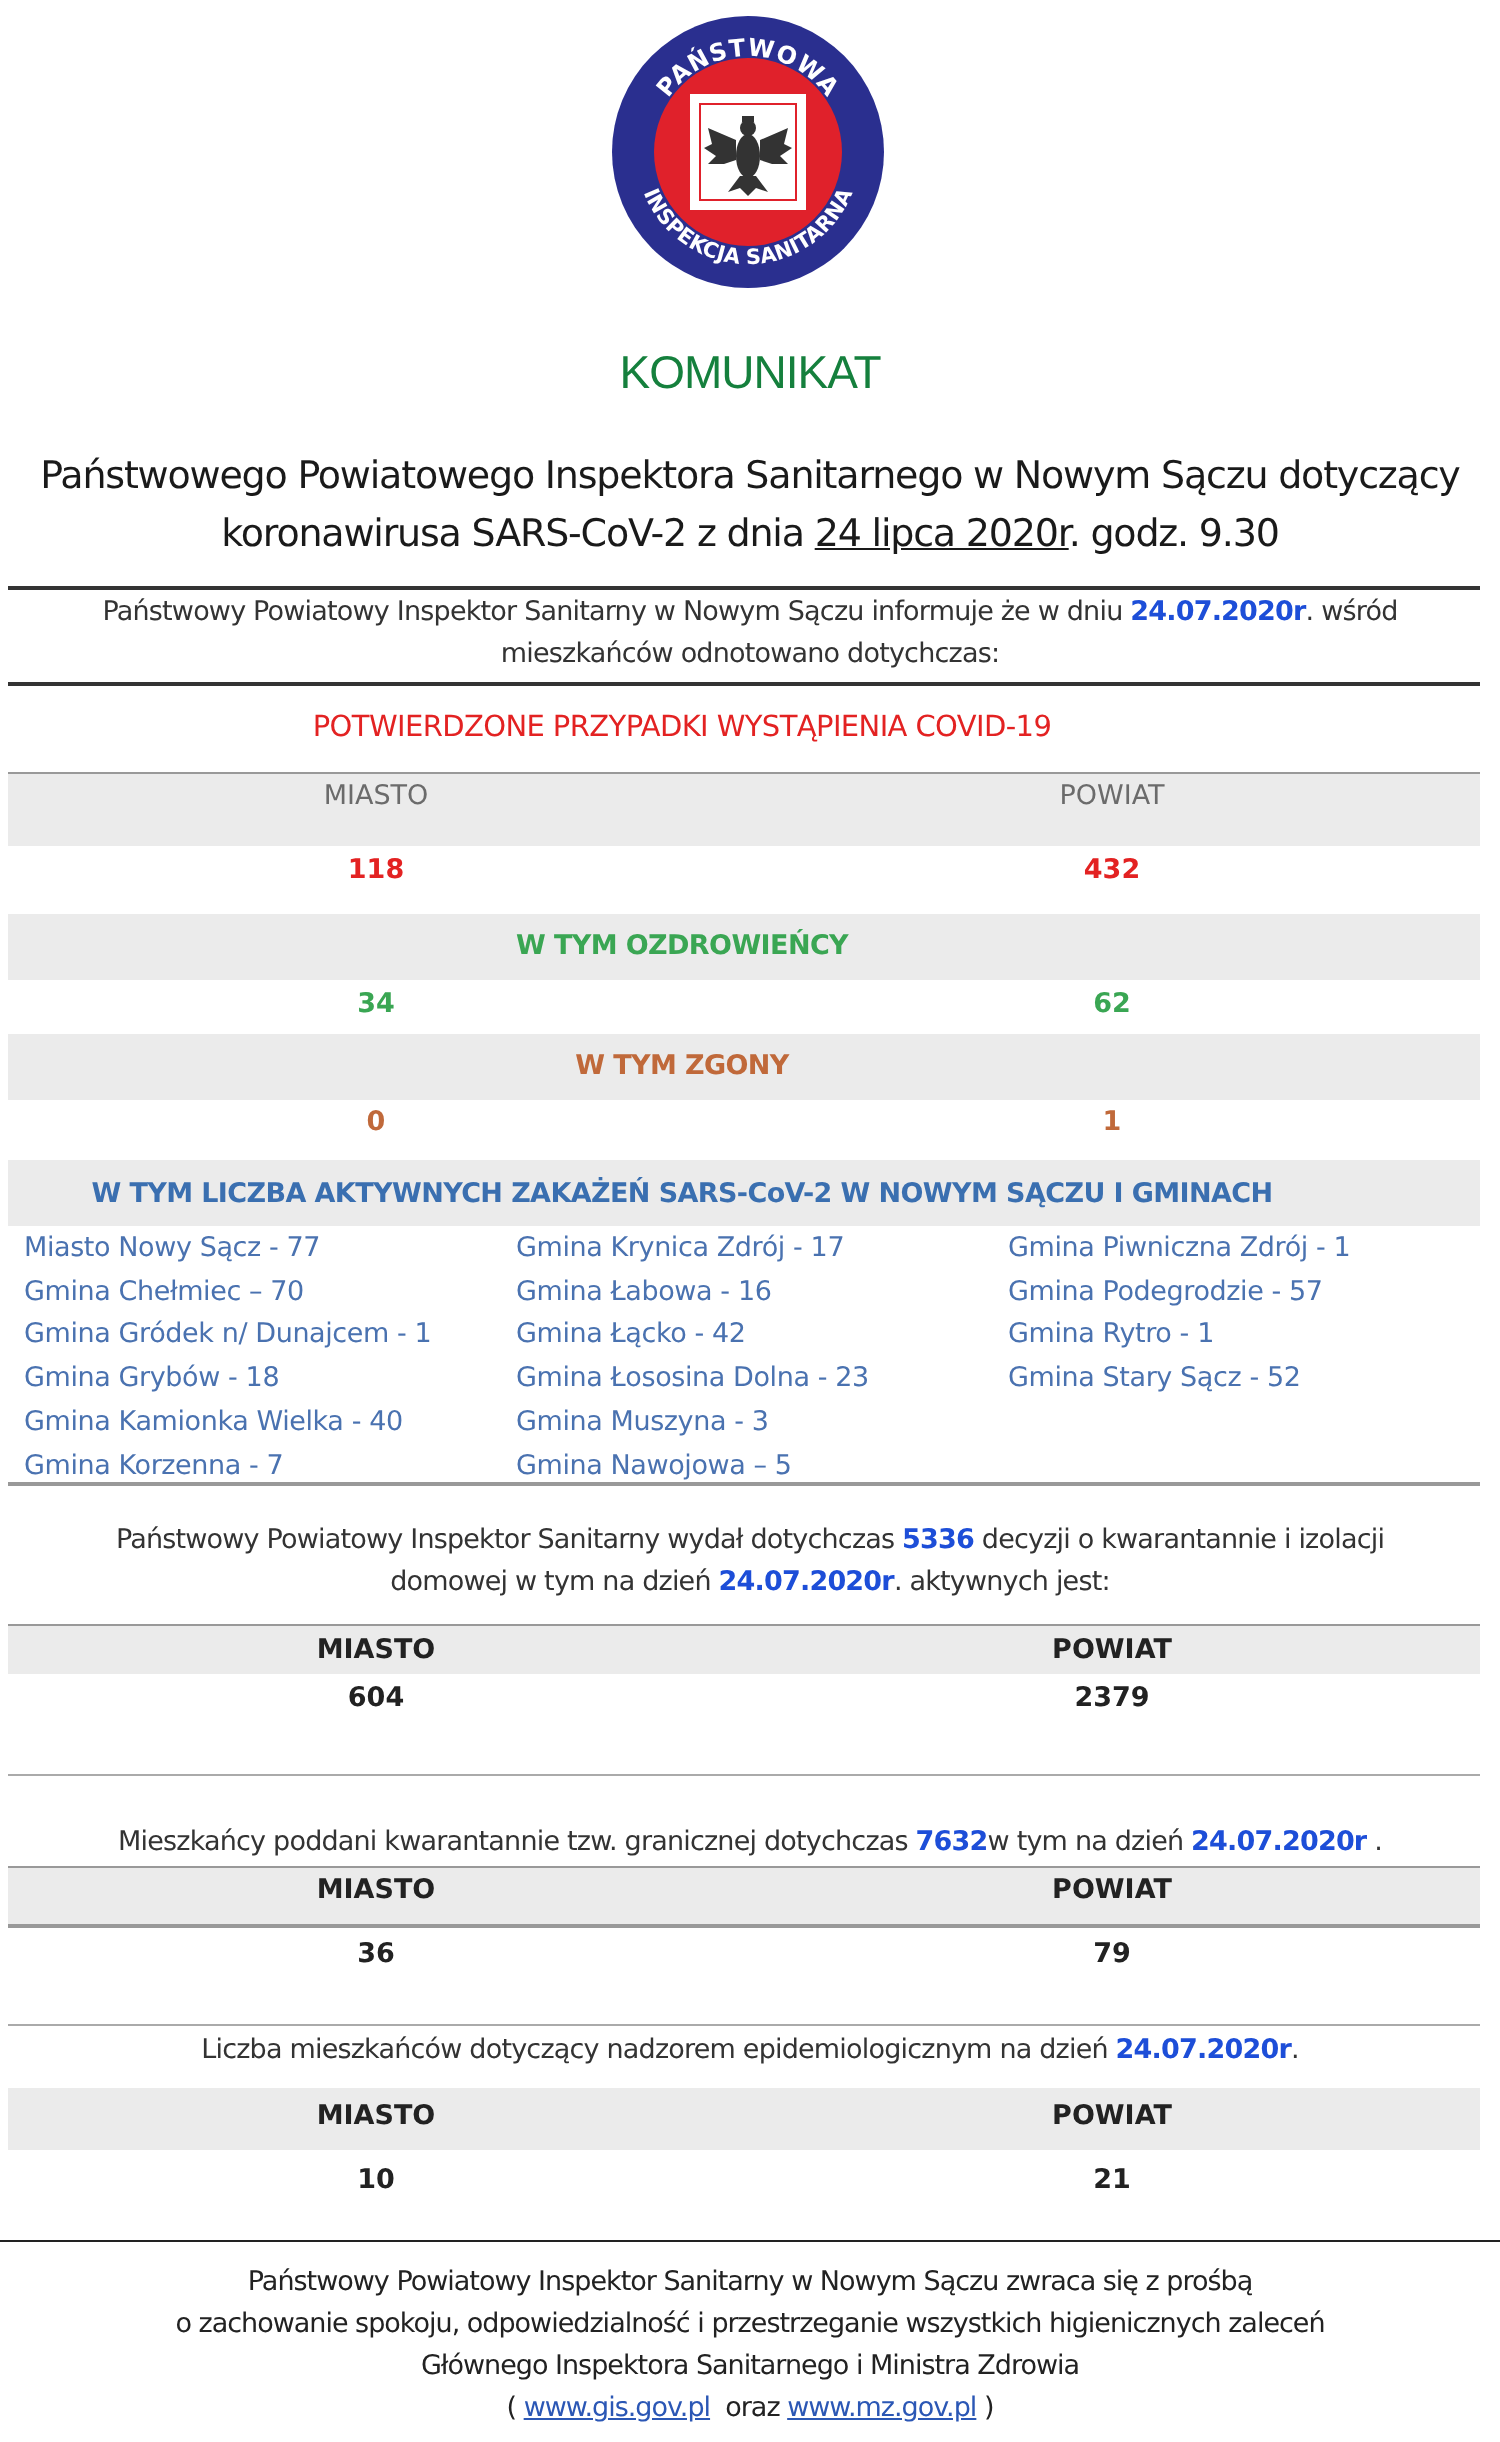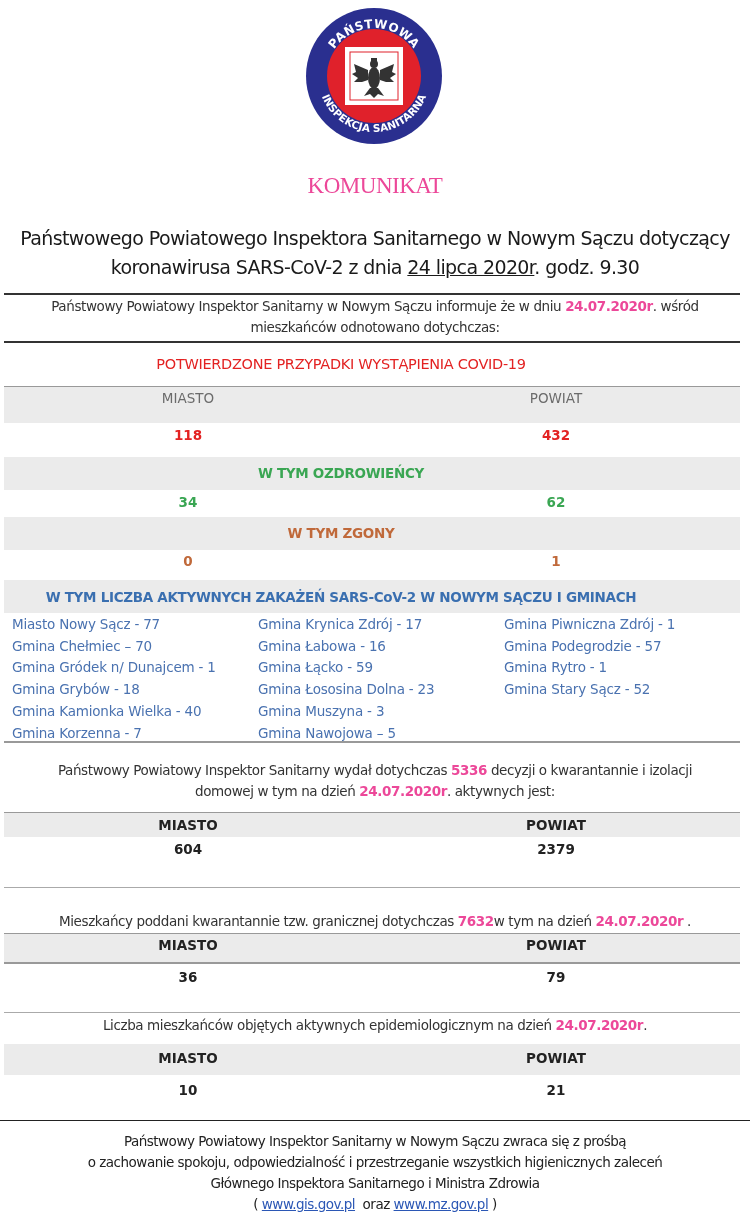--- a/index.html
+++ b/index.html
@@ -4,32 +4,32 @@
   <style>
     html, body { margin: 0; padding: 0; background: #ffffff; }
     body { width: 750px; height: 1221px; position: relative; overflow: hidden;
       font-family: "DejaVu Sans", sans-serif; color: #222; }
     .abs { position: absolute; }
     .center { text-align: center; }
 
     
     #logo { left: 304px; top: 6px; width: 140px; height: 140px; }
 
-    .title { left: 0; width: 750px; top: 173px; font-size: 23px; color: #ec4899;
-      font-family: Liberation Serif, serif; letter-spacing: -0.5px; }
+    .title { left: 0; width: 750px; top: 173px; font-size: 23px; color: #15803d;
+      font-family: Liberation Sans, sans-serif; letter-spacing: -0.5px; }
     .subtitle { left: 0; width: 750px; top: 224px; font-size: 19px; line-height: 29px;
       color: #1a1a1a; letter-spacing: -0.6px; }
     .subtitle u { text-decoration: underline; }
 
     .rule { left: 4px; width: 736px; height: 2px; background: #333; }
     .rule.gray { background: #999; height: 2px; }
     .rule.thin { height: 1px; background: #aaa; }
 
     .intro { left: 0; width: 750px; font-size: 13.5px; line-height: 21px; color: #333; letter-spacing: -0.4px; }
-    .intro b { color: #ec4899; }
+    .intro b { color: #1d4ed8; }
 
     .band { left: 4px; width: 736px; background: #ebebeb; }
     .cell { width: 368px; font-size: 13.5px; font-weight: bold; text-align: center; }
     .hdr-gray { color: #6b6b6b; font-weight: normal; }
 
     .red { color: #e32222; }
     .green { color: #3aa653; }
     .brown { color: #c0693a; }
     .blue { color: #3a6fb0; }
     .dark { color: #222; }
@@ -114,21 +114,21 @@
   <div>Miasto Nowy Sącz - 77</div>
   <div>Gmina Chełmiec – 70</div>
   <div>Gmina Gródek n/ Dunajcem - 1</div>
   <div>Gmina Grybów - 18</div>
   <div>Gmina Kamionka Wielka - 40</div>
   <div>Gmina Korzenna - 7</div>
 </div>
 <div class="gcol gmina" style="left:258px;">
   <div>Gmina Krynica Zdrój - 17</div>
   <div>Gmina Łabowa - 16</div>
-  <div>Gmina Łącko - 59</div>
+  <div>Gmina Łącko - 42</div>
   <div>Gmina Łososina Dolna - 23</div>
   <div>Gmina Muszyna - 3</div>
   <div>Gmina Nawojowa – 5</div>
 </div>
 <div class="gcol gmina" style="left:504px;">
   <div>Gmina Piwniczna Zdrój - 1</div>
   <div>Gmina Podegrodzie - 57</div>
   <div>Gmina Rytro - 1</div>
   <div>Gmina Stary Sącz - 52</div>
 </div>
@@ -156,21 +156,21 @@
 <div class="abs band" style="top:934px; height:28px;"></div>
 <div class="abs cell dark" style="left:4px; top:937px;">MIASTO</div>
 <div class="abs cell dark" style="left:372px; top:937px;">POWIAT</div>
 <div class="abs rule gray" style="top:962px; height:2px;"></div>
 <div class="abs cell dark" style="left:4px; top:969px;">36</div>
 <div class="abs cell dark" style="left:372px; top:969px;">79</div>
 
 <div class="abs rule thin" style="top:1012px;"></div>
 
 <div class="abs intro center" style="top:1015px;">
-  <div><span>Liczba mieszkańców objętych aktywnych epidemiologicznym na dzień </span><b>24.07.2020r</b><span>.</span></div>
+  <div><span>Liczba mieszkańców dotyczący nadzorem epidemiologicznym na dzień </span><b>24.07.2020r</b><span>.</span></div>
 </div>
 <div class="abs band" style="top:1044px; height:31px;"></div>
 <div class="abs cell dark" style="left:4px; top:1050px;">MIASTO</div>
 <div class="abs cell dark" style="left:372px; top:1050px;">POWIAT</div>
 <div class="abs cell dark" style="left:4px; top:1082px;">10</div>
 <div class="abs cell dark" style="left:372px; top:1082px;">21</div>
 
 <div class="abs rule" style="top:1120px; left:0; width:750px; height:1px; background:#222;"></div>
 
 <div class="abs footer center">

